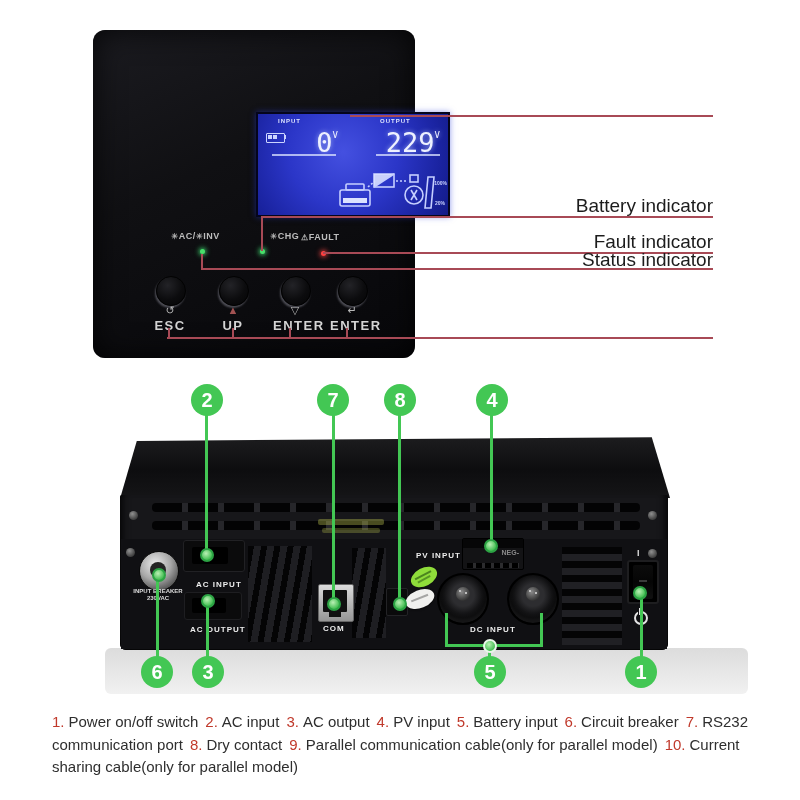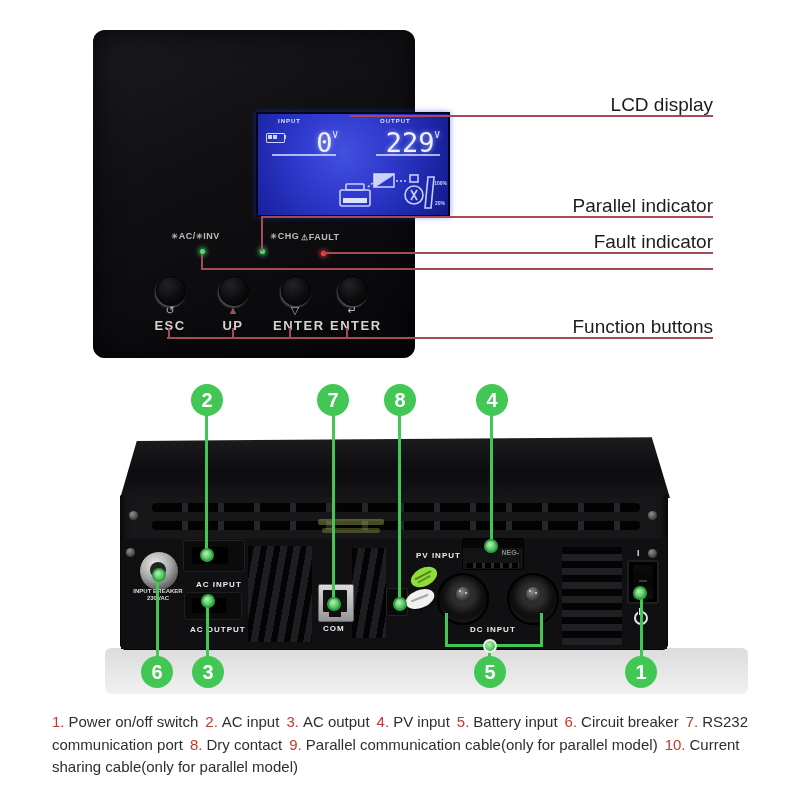--- a/index.html
+++ b/index.html
@@ -147,24 +147,23 @@
   <div class="abs redline" style="left:261px;top:216px;width:452px;height:2px;"></div>
   <div class="abs redline" style="left:323px;top:252px;width:390px;height:2px;"></div>
   <div class="abs redline" style="left:201px;top:254px;width:2px;height:16px;"></div>
   <div class="abs redline" style="left:201px;top:268px;width:512px;height:2px;"></div>
   <div class="abs redline" style="left:168px;top:328px;width:2px;height:10px;"></div>
   <div class="abs redline" style="left:232px;top:328px;width:2px;height:10px;"></div>
   <div class="abs redline" style="left:289px;top:328px;width:2px;height:10px;"></div>
   <div class="abs redline" style="left:346px;top:328px;width:2px;height:10px;"></div>
   <div class="abs redline" style="left:167px;top:337px;width:546px;height:2px;"></div>
 
-  <div class="abs clabel" style="left:413px;top:94px;">LCD display</div>
-  <div class="abs clabel" style="left:413px;top:195px;">Parallel indicator</div>
+  <div class="abs clabel" style="left:413px;top:195px;">Battery indicator</div>
   <div class="abs clabel" style="left:413px;top:231px;">Fault indicator</div>
-  <div class="abs clabel" style="left:413px;top:316px;">Function buttons</div>
+  <div class="abs clabel" style="left:413px;top:249px;">Status indicator</div>
 
   <div class="abs shadowband"></div>
   <div class="abs topface"></div>
   <div class="abs mainface"></div>
   <div class="abs lowerstrip"></div>
 
   <div class="abs ventrow" style="top:503px;"></div>
   <div class="abs ventrow" style="top:521px;"></div>
 
   <div class="abs" style="left:318px;top:519px;width:66px;height:6px;background:rgba(205,215,85,.35);border-radius:2px;"></div>

